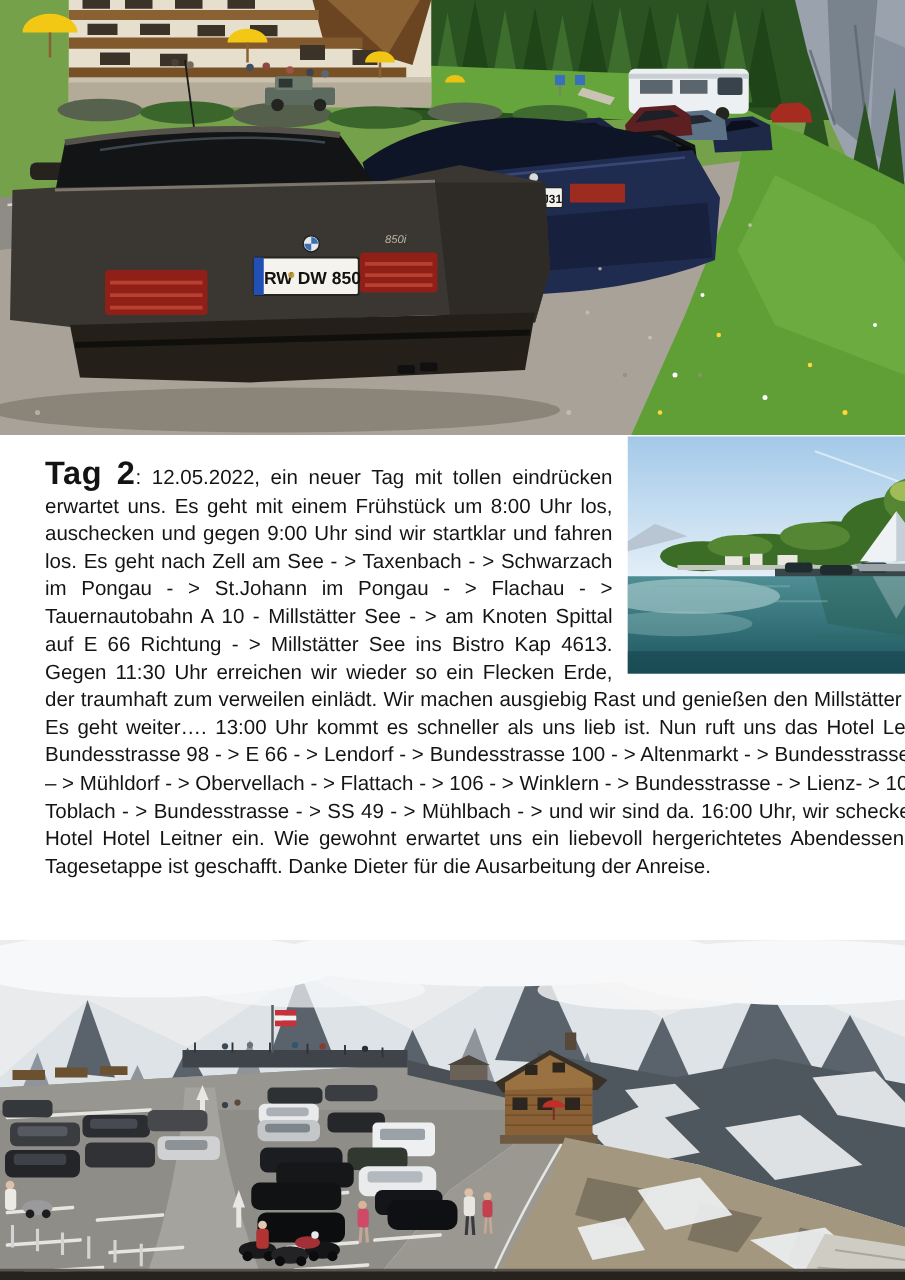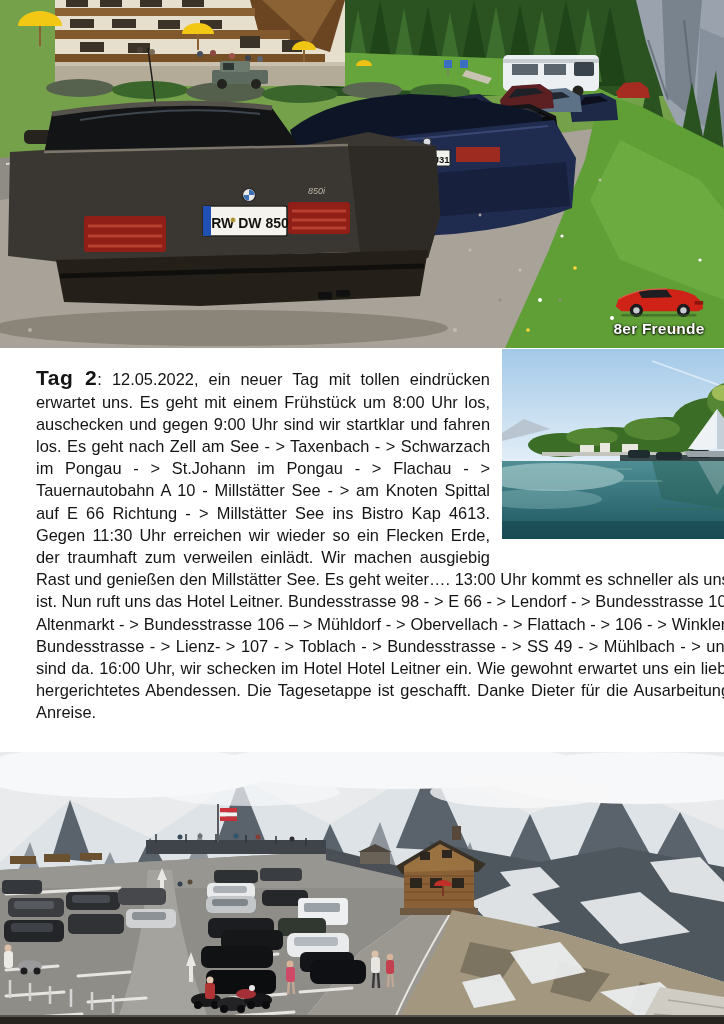--- a/index.html
+++ b/index.html
@@ -8,21 +8,21 @@
   figure { margin:0; padding:0; }
   .photo-top { position:absolute; top:0; left:0; width:724px; height:348px; }
   .photo-top > svg, .photo-lake > svg, .photo-bottom > svg { display:block; width:100%; height:100%; }
   .logo8 { position:absolute; right:12px; bottom:10px; width:106px; text-align:center; }
   .logo8 .logo-car { width:94px; height:40px; display:block; margin:0 auto; }
   .logo-caption { color:#fff; font-weight:bold; font-size:15.5px; letter-spacing:.2px; white-space:nowrap;
                   text-shadow:0 1px 2px rgba(0,0,0,.9), 1px 0 2px rgba(0,0,0,.6), -1px 0 2px rgba(0,0,0,.5); }
   .article { position:absolute; top:348px; left:0; width:724px; padding:3px 36px 0 36px; }
   .photo-lake { float:right; width:292px; height:190px; margin:-2px -34px 8px 12px; }
   .body-text { font-size:16.4px; line-height:22.2px; text-align:justify; color:#141414; }
-  .heading { font-size:21px; font-weight:bold; line-height:22.2px; letter-spacing:.5px; }
+  .heading { font-size:26px; font-weight:bold; line-height:22.2px; letter-spacing:.5px; }
   .photo-bottom { position:absolute; top:752px; left:0; width:724px; height:272px; }
   svg text { font-family:"Liberation Sans","DejaVu Sans",sans-serif; }
 </style>
 </head>
 <body>
 
 <div class="page">
 
   <figure class="photo-top">
     <svg viewBox="0 0 724 348" preserveAspectRatio="none">
@@ -244,34 +244,20 @@
           <circle cx="500" cy="300" r="1.8" fill="#948d82"></circle>
         <circle cx="455" cy="330" r="2" fill="#c9c2b5"></circle>
           <circle cx="520" cy="270" r="1.5" fill="#cfc8ba"></circle>
         <circle cx="560" cy="300" r="1.6" fill="#968f84"></circle>
           <circle cx="480" cy="215" r="1.4" fill="#c9c2b5"></circle>
         <circle cx="30" cy="330" r="2" fill="#c2bbae"></circle>
           <circle cx="600" cy="180" r="1.5" fill="#cfc8ba"></circle>
       </g>
     </svg>
 
-    <div class="logo8">
-      <svg class="logo-car" viewBox="0 0 100 42">
-        <path d="M4,28 L7,20 Q22,12 38,10 L58,9 Q76,10 88,16 L96,24 L97,30 L92,33 L10,33 Z" fill="#cf2318"></path>
-        <path d="M28,12 Q44,9 58,10 L64,18 L32,19 Z" fill="#1e1e22"></path>
-        <path d="M7,20 Q22,12 38,10 L58,9" stroke="#e95a4e" stroke-width="1.5" fill="none" opacity=".8"></path>
-        <rect x="88" y="22" width="9" height="4" fill="#8e150d"></rect>
-        <circle cx="26" cy="32" r="7" fill="#1c1c1e"></circle>
-          <circle cx="26" cy="32" r="3.4" fill="#c9cdd1"></circle>
-        <circle cx="76" cy="32" r="7" fill="#1c1c1e"></circle>
-          <circle cx="76" cy="32" r="3.4" fill="#c9cdd1"></circle>
-        <rect x="10" y="36" width="80" height="2.5" rx="1" fill="#355422" opacity=".55"></rect>
-      </svg>
-      <div class="logo-caption">8er Freunde</div>
-    </div>
   </figure>
 
   <section class="article">
     <figure class="photo-lake">
       <svg viewBox="0 0 292 190" preserveAspectRatio="none">
         <defs>
           <linearGradient id="lsky" x1="0" y1="0" x2="0" y2="1">
             <stop offset="0" stop-color="#a3c9e8"></stop>
               <stop offset="1" stop-color="#e7f1f9"></stop>
           </linearGradient>

